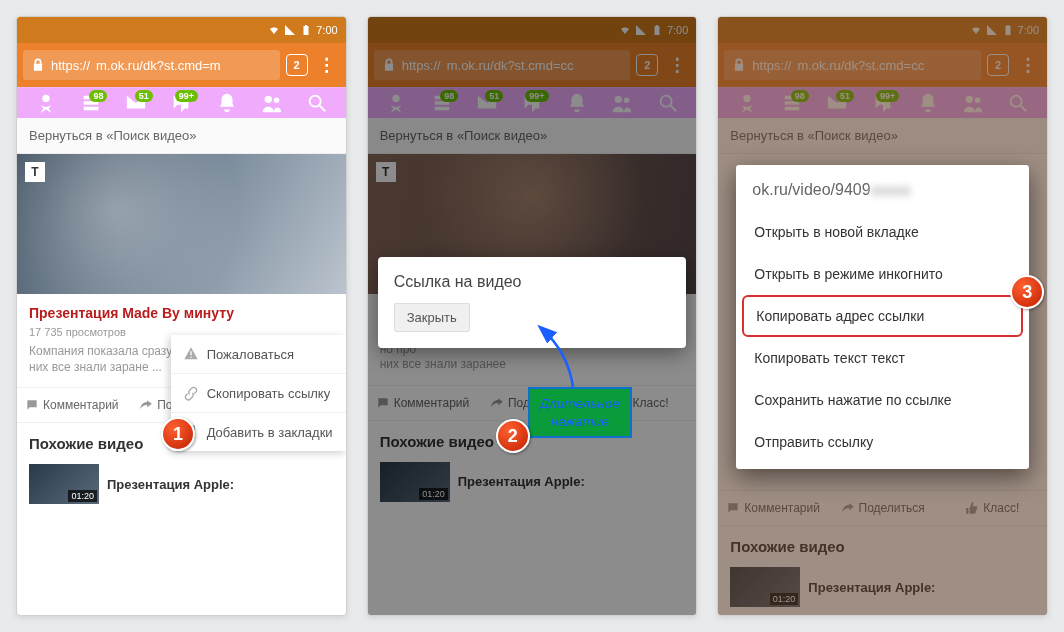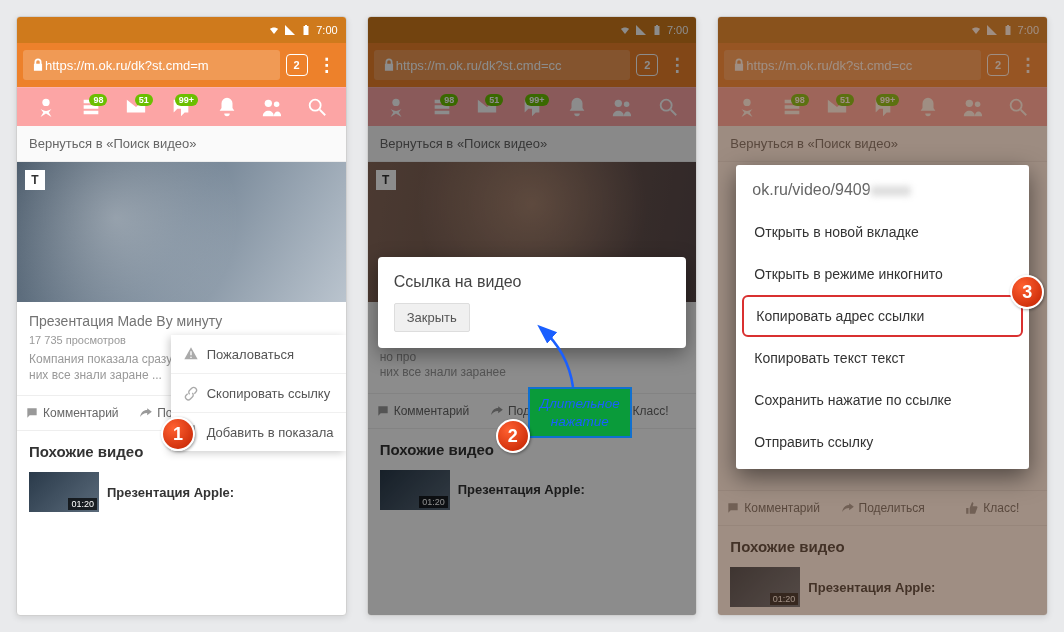--- a/index.html
+++ b/index.html
@@ -1,35 +1,35 @@
 <!DOCTYPE html>
 <html><head>
 <meta charset="utf-8">
 <style>
   * { margin:0; padding:0; box-sizing:border-box; font-family: Arial, Helvetica, sans-serif; }
   body { background:#e9eaec; padding:16px; display:flex; gap:20px; }
   .phone { width:335px; height:600px; background:#fff; border:1px solid #d0d0d0; border-radius:4px; box-shadow:0 2px 6px rgba(0,0,0,.1); position:relative; overflow:hidden; display:flex; flex-direction:column; }
   .statusbar { background:#cf7a1c; color:#fff; height:26px; display:flex; align-items:center; justify-content:flex-end; padding:0 8px; font-size:11px; gap:4px; }
   .statusbar svg { width:12px; height:12px; fill:#fff; }
   .browserbar { background:#ed812b; height:44px; display:flex; align-items:center; padding:0 6px; gap:6px; }
-  .url { flex:1; background:rgba(255,255,255,.2); border-radius:3px; height:30px; display:flex; align-items:center; padding:0 8px; color:#fff; font-size:13px; overflow:hidden; white-space:nowrap; }
+  .url { flex:1; background:rgba(255,255,255,.2); border-radius:3px; height:30px; display:flex; align-items:center; padding:0 8px; color:#fff; font-size:13px; gap:6px; overflow:hidden; white-space:nowrap; }
   .url svg { width:14px; height:14px; fill:#fff; flex-shrink:0; }
   .tabcount { width:22px; height:22px; border:1.5px solid #fff; border-radius:4px; color:#fff; font-size:11px; display:flex; align-items:center; justify-content:center; font-weight:bold; }
   .dots { color:#fff; font-size:18px; font-weight:bold; padding:0 4px; }
-  .oknav { background:#fca5a5; height:39px; display:flex; align-items:center; padding:12px 6px; border-top:1px solid rgba(255,255,255,.15); }
+  .oknav { background:#f0abfc; height:31px; display:flex; align-items:center; padding:12px 6px; border-top:1px solid rgba(255,255,255,.15); }
   .nav-icon { flex:1; display:flex; align-items:center; justify-content:center; position:relative; color:#fff; }
   .nav-icon svg { width:22px; height:22px; fill:#fff; }
   .badge { position:absolute; top:-2px; right:6px; background:#6bbf00; color:#fff; font-size:9px; border-radius:8px; padding:1px 4px; font-weight:bold; }
   .back-strip { background:#fafafa; color:#666; font-size:13px; padding:10px 12px; border-bottom:1px solid #eee; }
   .thumb { height:140px; background:linear-gradient(135deg,#3a4a5a,#6a7a8a); position:relative; display:flex; align-items:center; justify-content:center; }
   .thumb.t1::after { content:''; position:absolute; inset:0; background:radial-gradient(circle at 30% 40%, rgba(255,255,255,.3), transparent 50%), linear-gradient(120deg,#4a5a6a,#7a8a9a 50%,#bac4ce); }
   .thumb.t2::after { content:''; position:absolute; inset:0; background:radial-gradient(circle at 50% 30%, rgba(255,200,160,.4), transparent 60%), linear-gradient(100deg,#8a6a5a,#5a4a4a); }
   .tjlogo { position:absolute; top:8px; left:8px; width:20px; height:20px; background:#fff; color:#333; font-size:12px; font-weight:bold; display:flex; align-items:center; justify-content:center; z-index:2; }
   .vidinfo { padding:10px 12px 4px; }
-  .vidtitle { font-size:14px; font-weight:normal; color:#737373; line-height:1.3; }
+  .vidtitle { font-size:14px; font-weight:bold; color:#b91c1c; line-height:1.3; }
   .views { font-size:11px; color:#999; margin-top:4px; }
   .desc { font-size:12px; color:#999; margin-top:6px; line-height:1.3; }
   .actions-row { display:flex; border-top:1px solid #eee; border-bottom:1px solid #eee; margin-top:8px; }
   .act { flex:1; padding:10px 2px; text-align:center; font-size:12px; color:#666; display:flex; align-items:center; justify-content:center; gap:4px; }
   .act svg { width:14px; height:14px; fill:#999; }
   .similar-h { padding:12px; font-size:15px; font-weight:bold; color:#333; }
   .similar-item { display:flex; align-items:center; padding:0 12px 8px; gap:8px; }
   .sthumb { width:70px; height:40px; background:linear-gradient(135deg,#2a3a4a,#5a6a7a); position:relative; flex-shrink:0; }
   .dur { position:absolute; bottom:2px; right:2px; background:rgba(0,0,0,.7); color:#fff; font-size:9px; padding:1px 3px; }
   .stitle { font-size:13px; color:#333; font-weight:bold; }
@@ -178,21 +178,21 @@
     <div class="ctx-item">
         <svg viewBox="0 0 24 24">
           <path d="M10 14a4 4 0 010-6l3-3a4 4 0 116 6l-2 2m-3-1a4 4 0 010 6l-3 3a4 4 0 11-6-6l2-2" fill="none" stroke="#aaa" stroke-width="2"></path>
         </svg>
         <span>Скопировать ссылку</span>
       </div>
     <div class="ctx-item">
         <svg viewBox="0 0 24 24">
           <path d="M6 2h12v20l-6-5-6 5z"></path>
         </svg>
-        <span>Добавить в показала</span>
+        <span>Добавить в закладки</span>
       </div>
   </div>
   <div class="redbox-1" style="top:350px; left:160px; width:174px; height:40px;"></div>
   <div class="num-badge" style="top:400px; left:144px;">1</div>
 </div>
 
 <div class="phone">
   <div class="statusbar">
     <svg viewBox="0 0 24 24">
         <path d="M12 20l8-10c-4-4-12-4-16 0z"></path>

